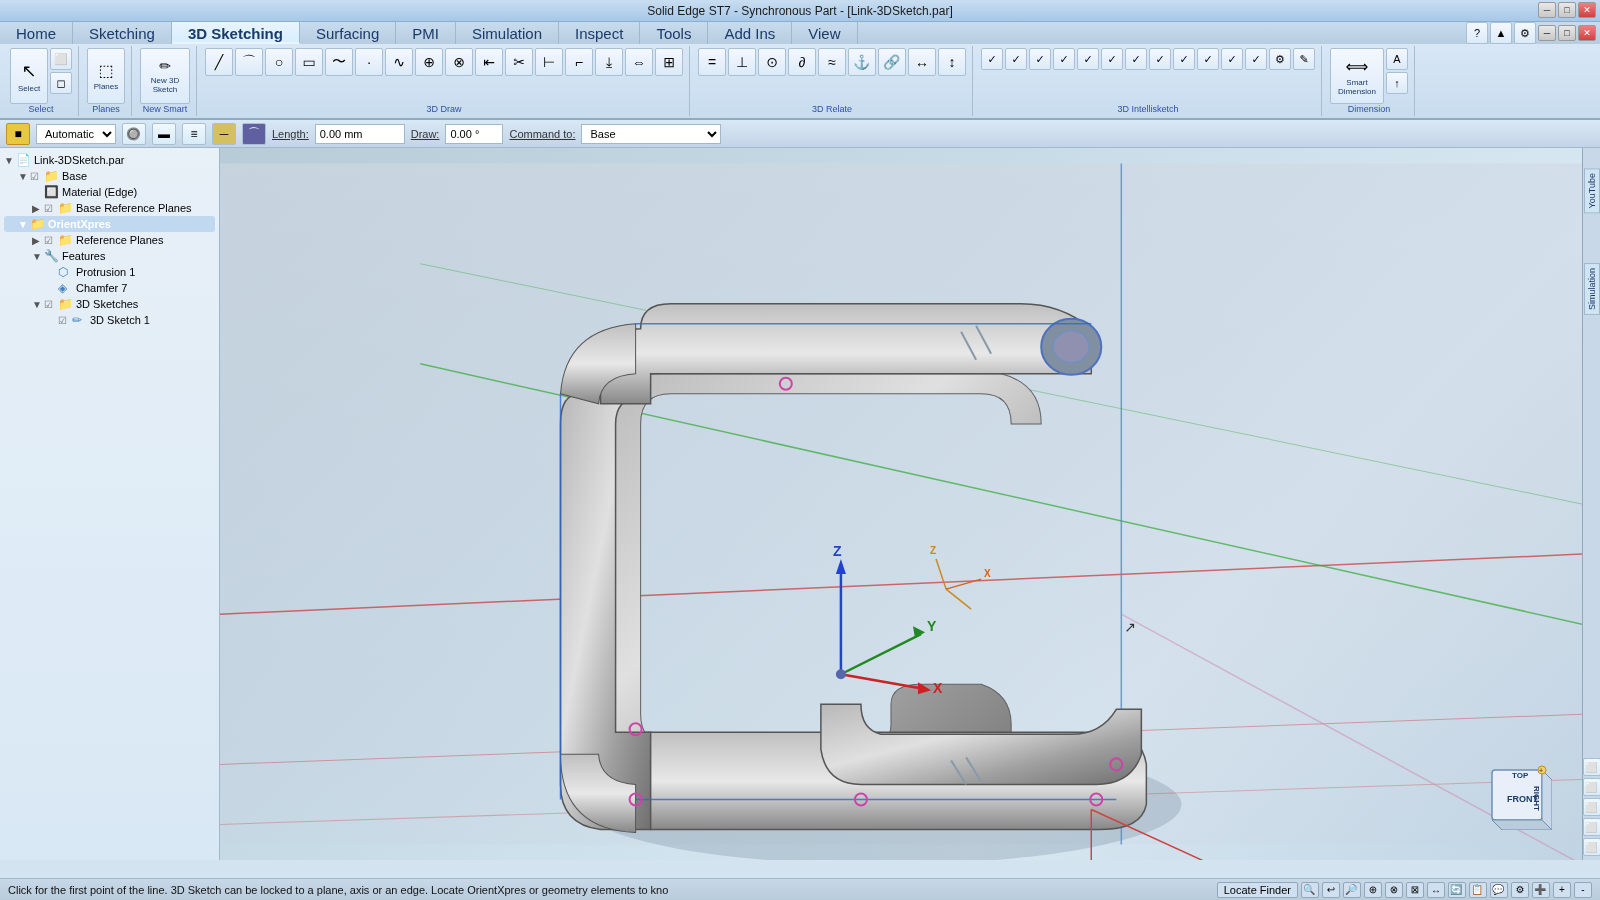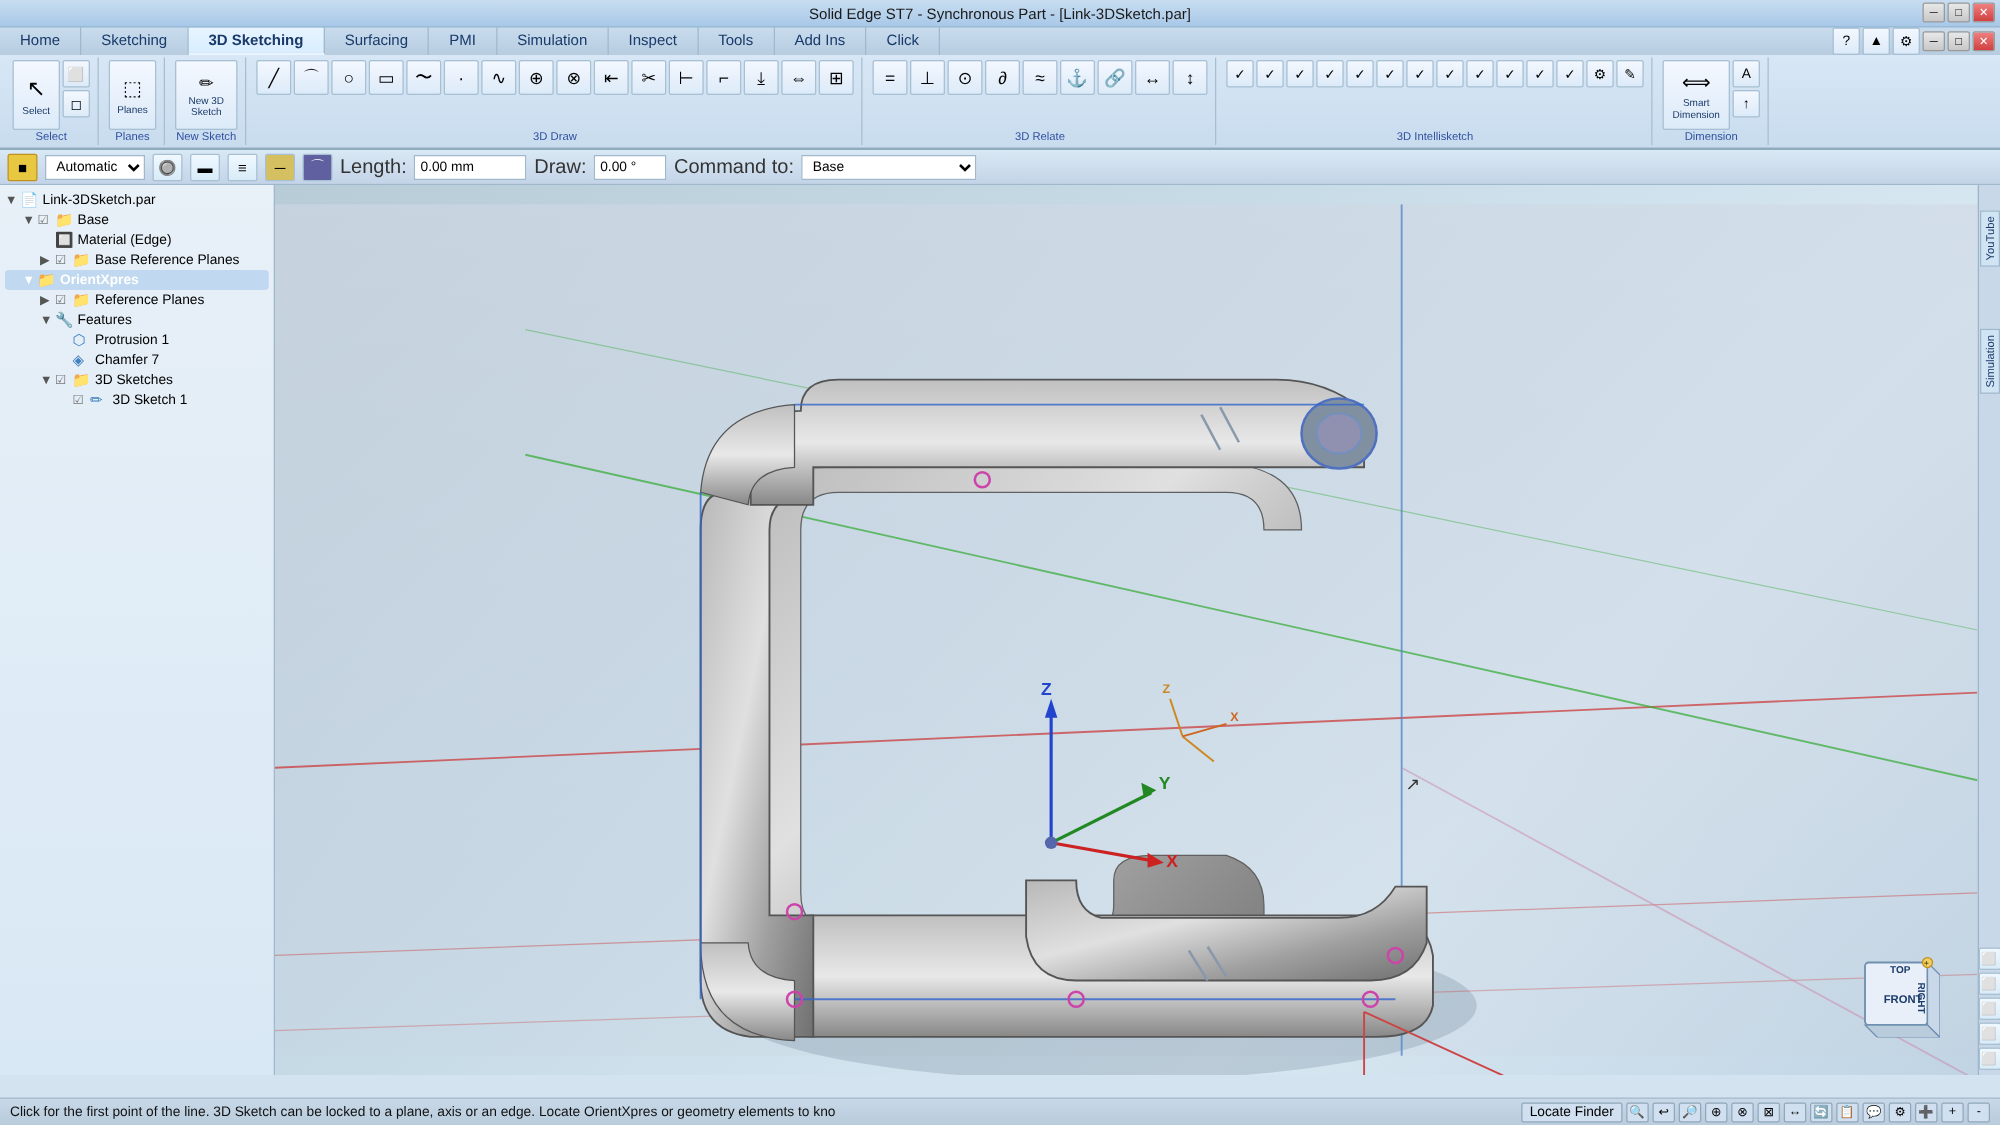--- a/index.html
+++ b/index.html
@@ -64,21 +64,21 @@
       min-width: 80px;
     }
     .opt-input {
       height: 20px;
       background: white;
       border: 1px solid #a0b8cc;
       font-size: 11px;
       padding: 0 4px;
       width: 80px;
     }
-    .opt-label { color: #333; font-size: 16px; }
+    .opt-label { color: #333; font-size: 11px; text-decoration: underline; }
 
     
     #main-area {
       display: flex;
       height: calc(900px - 22px - 26px - 120px - 28px - 22px);
     }
 
     
     #sidebar {
       width: 220px;
@@ -184,21 +184,21 @@
       background: linear-gradient(to bottom, #ddeaf8, #c8dcee);
       border-bottom: 2px solid #90aac0;
     }
     .ribbon-tabs {
       display: flex;
       height: 22px;
       background: linear-gradient(to bottom, #c8dcee, #b8cce0);
     }
     .rtab {
       padding: 3px 16px;
-      font-size: 12px;
+      font-size: 15px;
       cursor: pointer;
       color: #1a3a6a;
       border-right: 1px solid #a0b8cc;
     }
     .rtab.active {
       background: linear-gradient(to bottom, #e8f4ff, #d8eeff);
       font-weight: bold;
       border-bottom: 2px solid #e8f4ff;
     }
     .ribbon-content {
@@ -275,21 +275,21 @@
   <div class="ribbon-tabs">
     <div class="rtab">Home</div>
     <div class="rtab">Sketching</div>
     <div class="rtab active">3D Sketching</div>
     <div class="rtab">Surfacing</div>
     <div class="rtab">PMI</div>
     <div class="rtab">Simulation</div>
     <div class="rtab">Inspect</div>
     <div class="rtab">Tools</div>
     <div class="rtab">Add Ins</div>
-    <div class="rtab">Click</div>
+    <div class="rtab">View</div>
 
     <div style="margin-left:auto; display:flex; align-items:center; padding-right:4px; gap:2px;">
       <div class="rb-small">?</div>
       <div class="rb-small">▲</div>
       <div class="rb-small">⚙</div>
       <div class="title-btn">─</div>
       <div class="title-btn">□</div>
       <div class="title-btn close">✕</div>
     </div>
   </div>
@@ -320,21 +320,21 @@
       <div class="rg-label">Planes</div>
     </div>
 
     <div class="rg">
       <div class="rg-inner">
         <div class="rb-tall" style="width:50px;">
           <span style="font-size:14px;">✏</span>
           <span class="rb-tall-label">New 3D Sketch</span>
         </div>
       </div>
-      <div class="rg-label">New Sketch</div>
+      <div class="rg-label">New Smart</div>
     </div>
 
     <div class="rg">
       <div class="rg-inner">
         <div class="rb">╱</div>
         <div class="rb">⌒</div>
         <div class="rb">○</div>
         <div class="rb">▭</div>
         <div class="rb">〜</div>
         <div class="rb">·</div>

